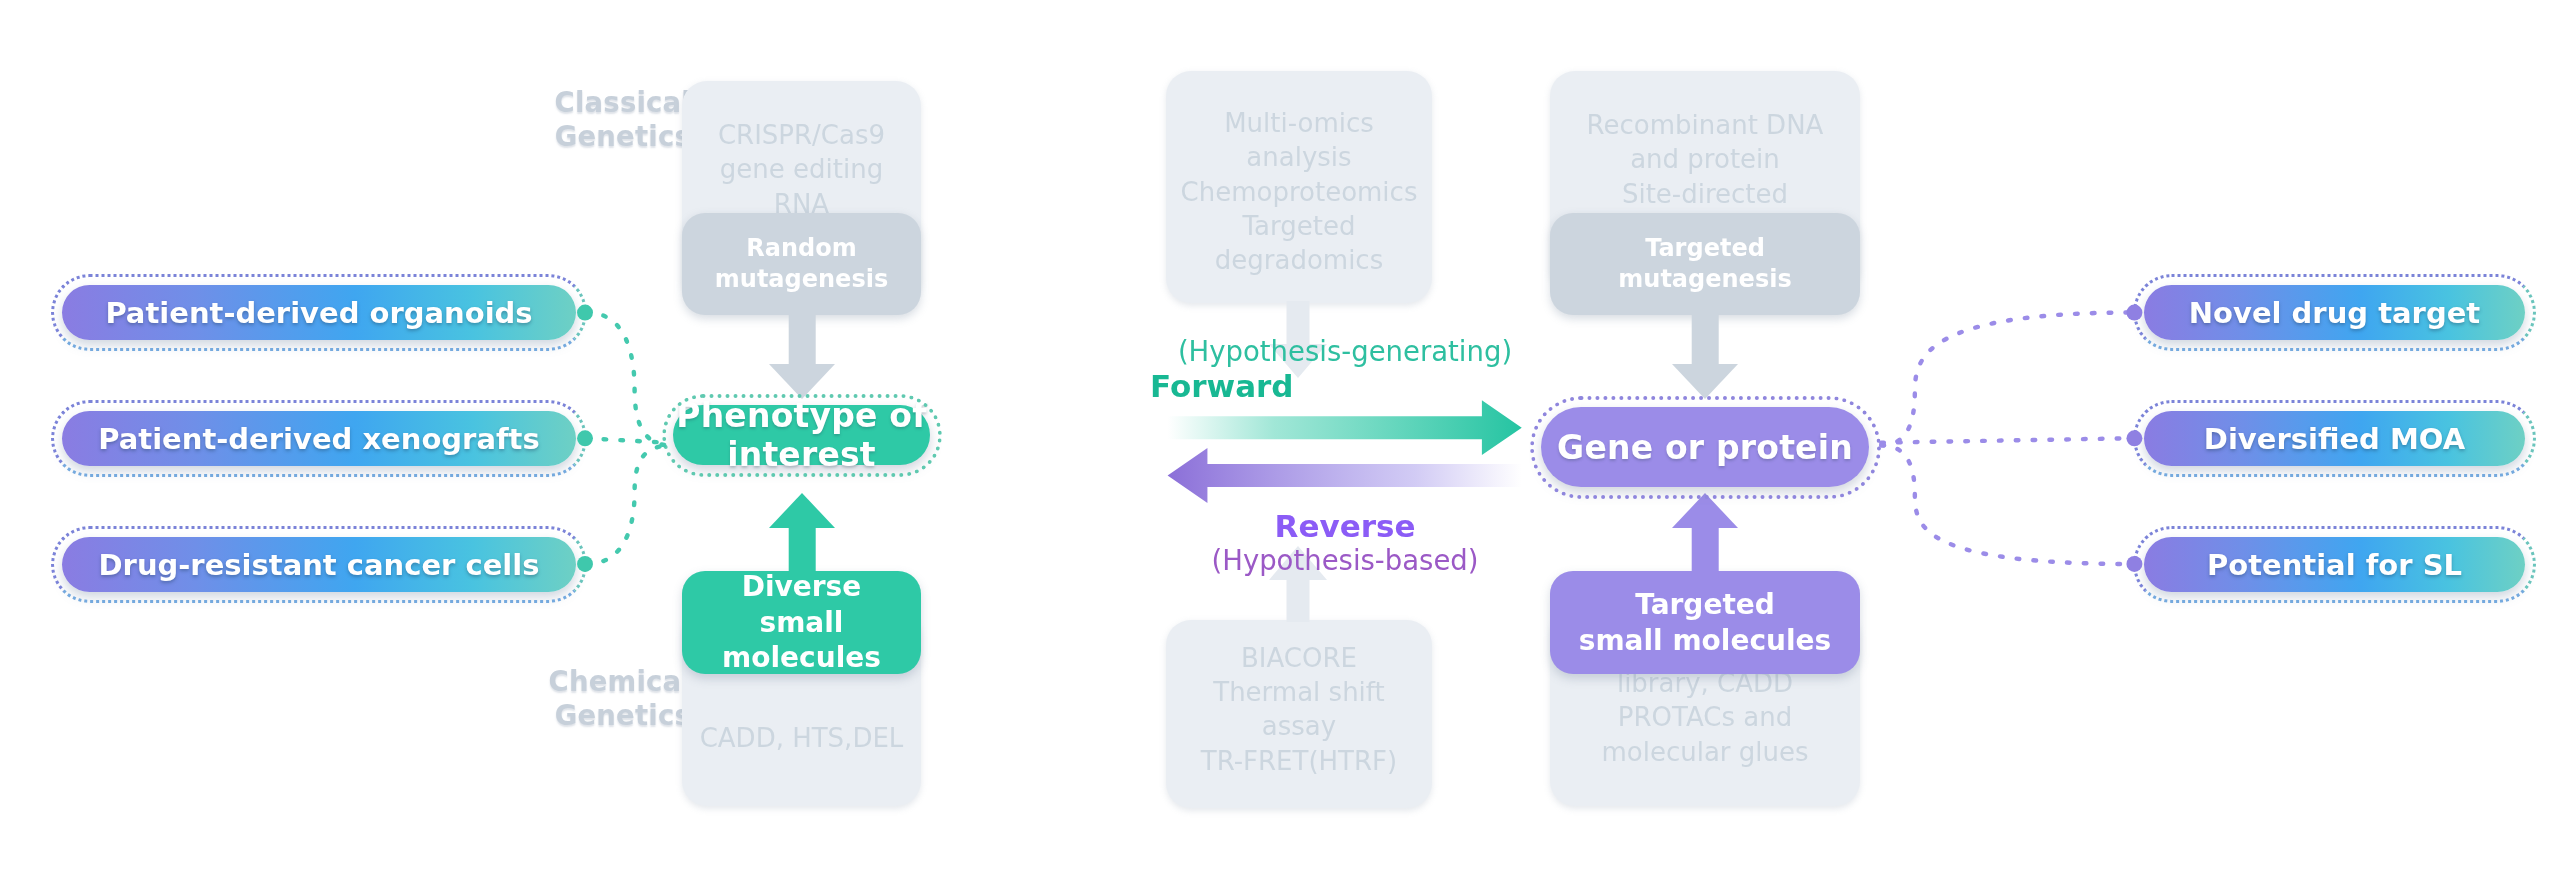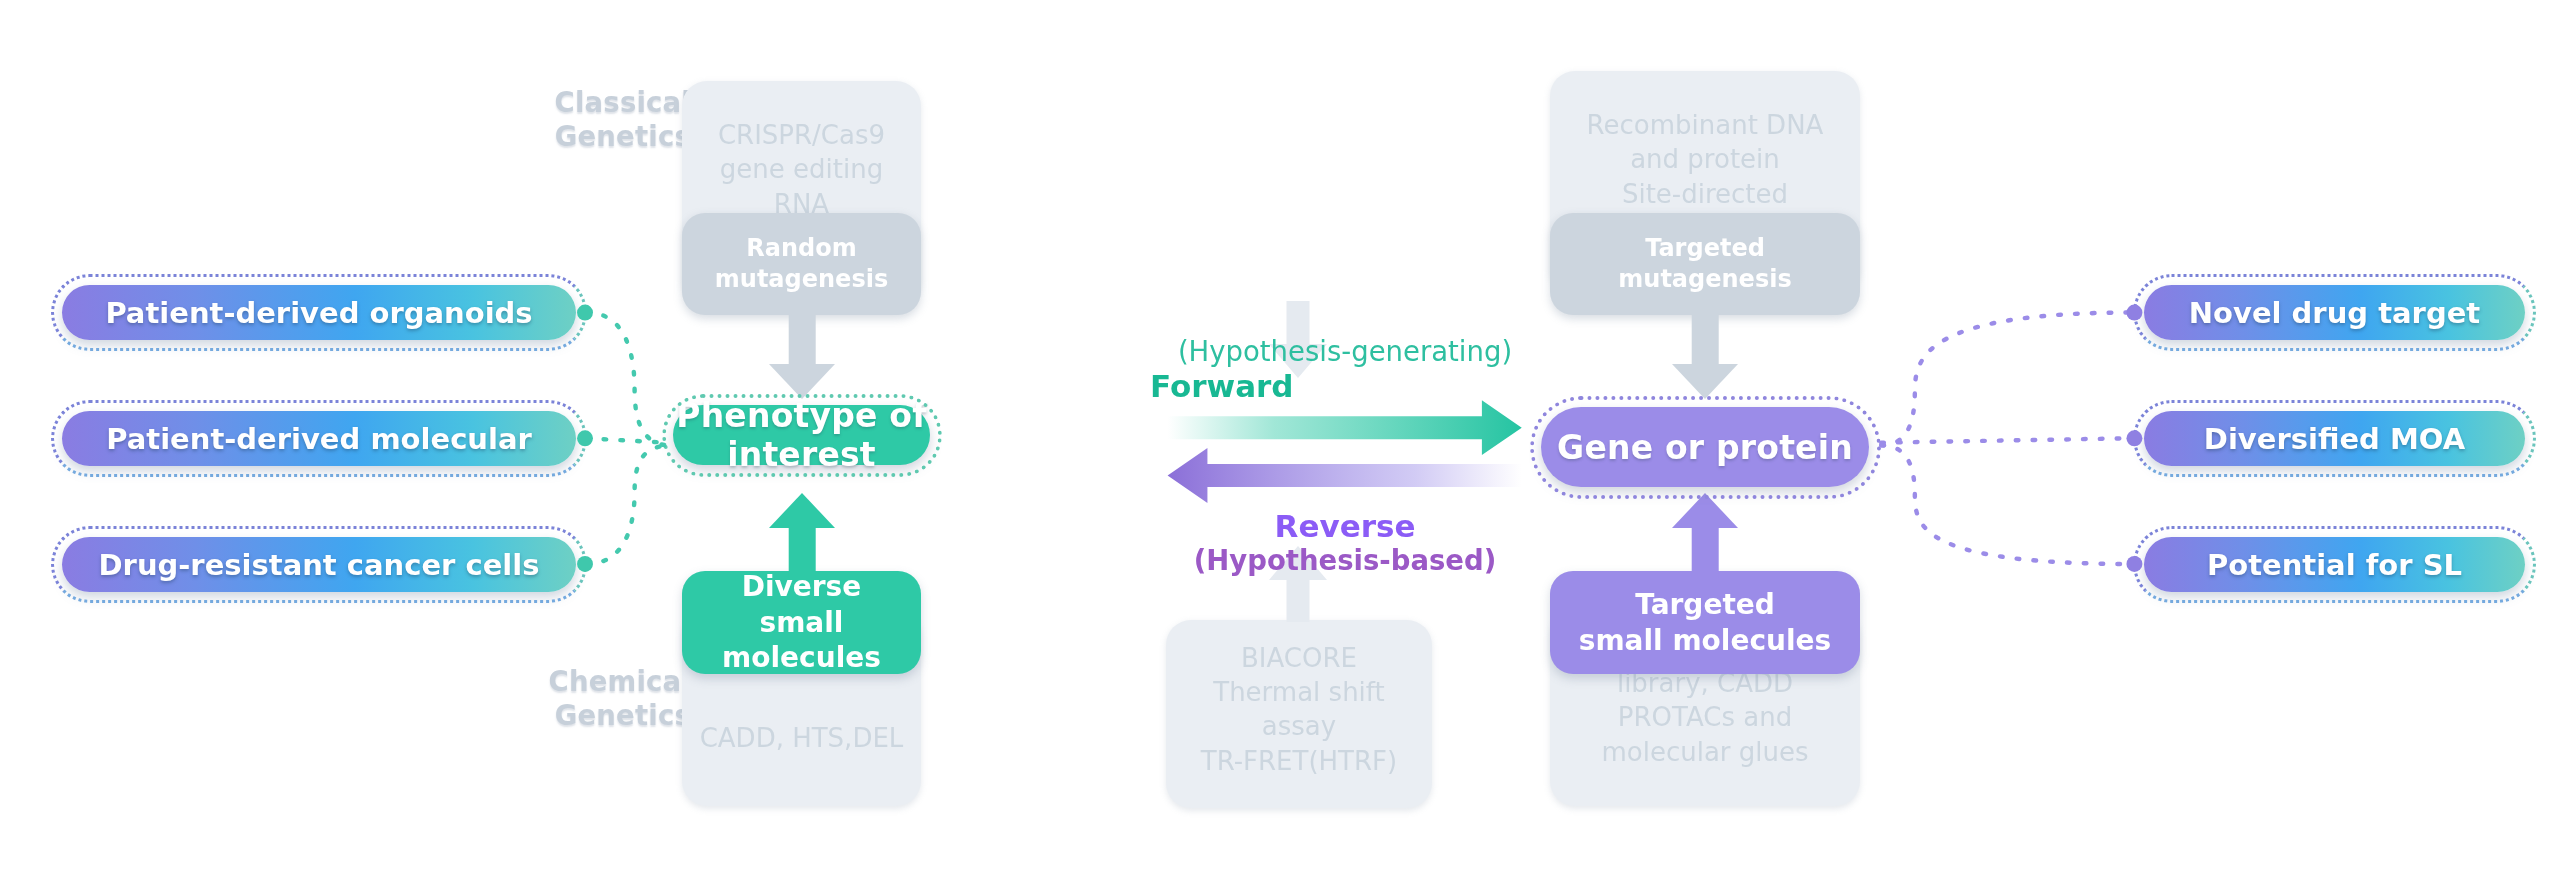--- a/index.html
+++ b/index.html
@@ -123,20 +123,25 @@
 Genetics</div>
 
   <div class="abs sec-label" style="left:496px;top:664px;width:195px;">Chemical
 Genetics</div>
 
   <div class="abs tech-box ctr" style="left:682px;top:81px;width:239px;height:221px;padding:11px 14px;box-sizing:border-box;align-items:flex-start;padding-top:37px;">
     <div class="tech-text">CRISPR/Cas9 gene editing
 RNA interference</div>
   </div>
 
+  <div class="abs tech-box ctr" style="left:1166px;top:71px;width:266px;height:232px;padding:0 12.4px;box-sizing:border-box;align-items:flex-start;padding-top:35px;">
+    <div class="tech-text">Multi-omics analysis
+Chemoproteomics
+Targeted degradomics</div>
+  </div>
 
   <div class="abs tech-box ctr" style="left:1550px;top:71px;width:310px;height:221px;padding:0 12.4px;box-sizing:border-box;align-items:flex-start;padding-top:37px;">
     <div class="tech-text">Recombinant DNA and protein
 Site-directed mutagenesis</div>
   </div>
 
   <div class="abs gray-chip ctr" style="left:682px;top:213px;width:239px;height:102px;">Random
 mutagenesis</div>
 
   <div class="abs gray-chip ctr" style="left:1550px;top:213px;width:310px;height:102px;">Targeted
@@ -203,21 +208,21 @@
     <div class="hub purple-bg ctr" style="width:100%;height:100%;">Gene or protein</div>
   </div>
 
   <div class="abs" style="left:62px;top:285px;width:514px;height:55px;">
     <div class="gpill-ring" style="left:-10.6px;top:-10.6px;right:-10.6px;bottom:-10.6px;"></div>
     <div class="gpill ctr" style="width:100%;height:100%;">Patient-derived organoids</div>
   </div>
 
   <div class="abs" style="left:62px;top:411px;width:514px;height:55px;">
     <div class="gpill-ring" style="left:-10.6px;top:-10.6px;right:-10.6px;bottom:-10.6px;"></div>
-    <div class="gpill ctr" style="width:100%;height:100%;">Patient-derived molecular</div>
+    <div class="gpill ctr" style="width:100%;height:100%;">Patient-derived xenografts</div>
   </div>
 
   <div class="abs" style="left:62px;top:537px;width:514px;height:55px;">
     <div class="gpill-ring" style="left:-10.6px;top:-10.6px;right:-10.6px;bottom:-10.6px;"></div>
     <div class="gpill ctr" style="width:100%;height:100%;">Drug-resistant cancer cells</div>
   </div>
 
   <div class="abs" style="left:2144px;top:285px;width:381px;height:55px;">
     <div class="gpill-ring" style="left:-10.6px;top:-10.6px;right:-10.6px;bottom:-10.6px;"></div>
     <div class="gpill ctr" style="width:100%;height:100%;">Novel drug target</div>
@@ -271,16 +276,16 @@
 
     <path d="M 1318,470 L 1673,470 L 1673,452 L 1718,483 L 1673,514 L 1673,496 L 1318,496 Z" fill="url(#fwdGrad)"></path>
 
     <path d="M 1718,524 L 1363,524 L 1363,506 L 1318,537 L 1363,568 L 1363,550 L 1718,550 Z" fill="url(#revGrad)"></path>
   </svg>
 
   <div class="abs fw-sub" style="left:1150px;top:335px;width:390px;">(Hypothesis-generating)</div>
   <div class="abs fw-main" style="left:1150px;top:368px;width:390px;">Forward</div>
 
   <div class="abs rv-main" style="left:1150px;top:508px;width:390px;">Reverse</div>
-  <div class="abs rv-sub" style="left:1150px;top:544px;width:390px;font-weight:bold;">(Hypothesis-based)</div>
+  <div class="abs rv-sub" style="left:1150px;top:544px;width:390px;">(Hypothesis-based)</div>
 
 </div>
 
 
 </body></html>

